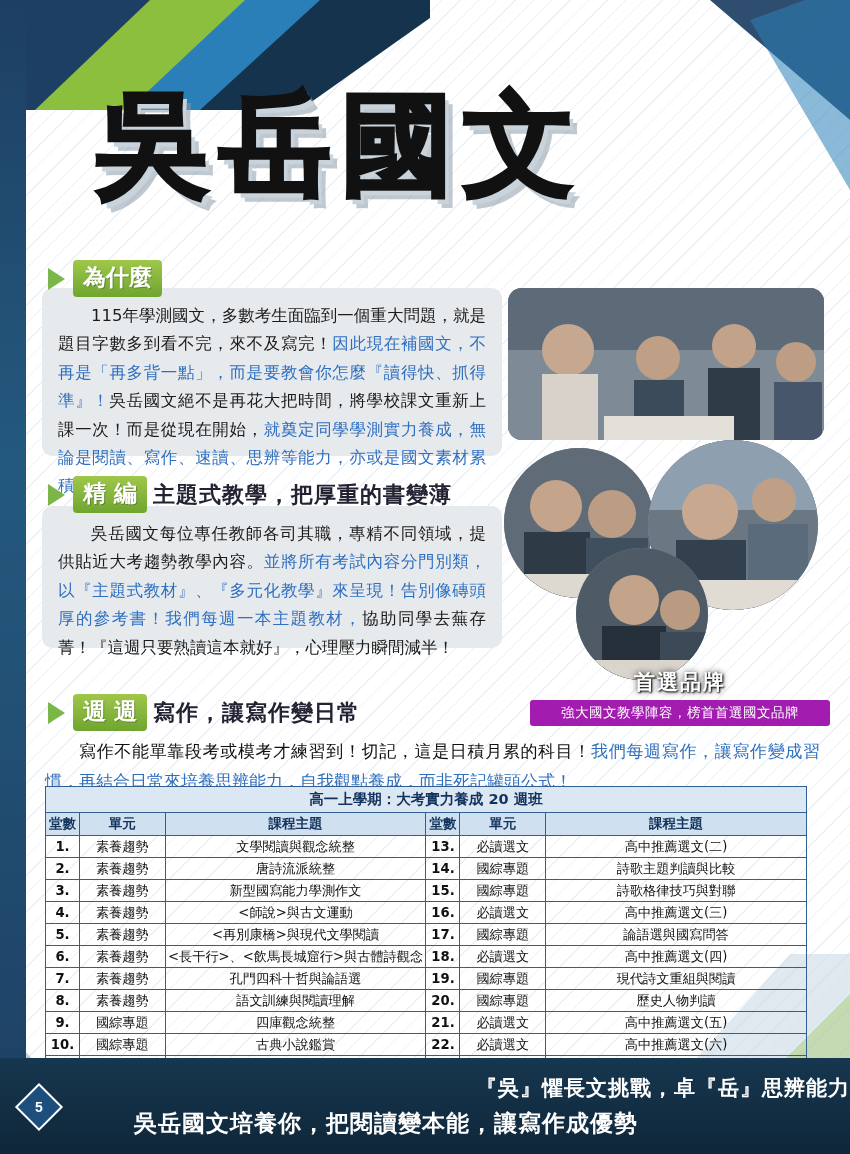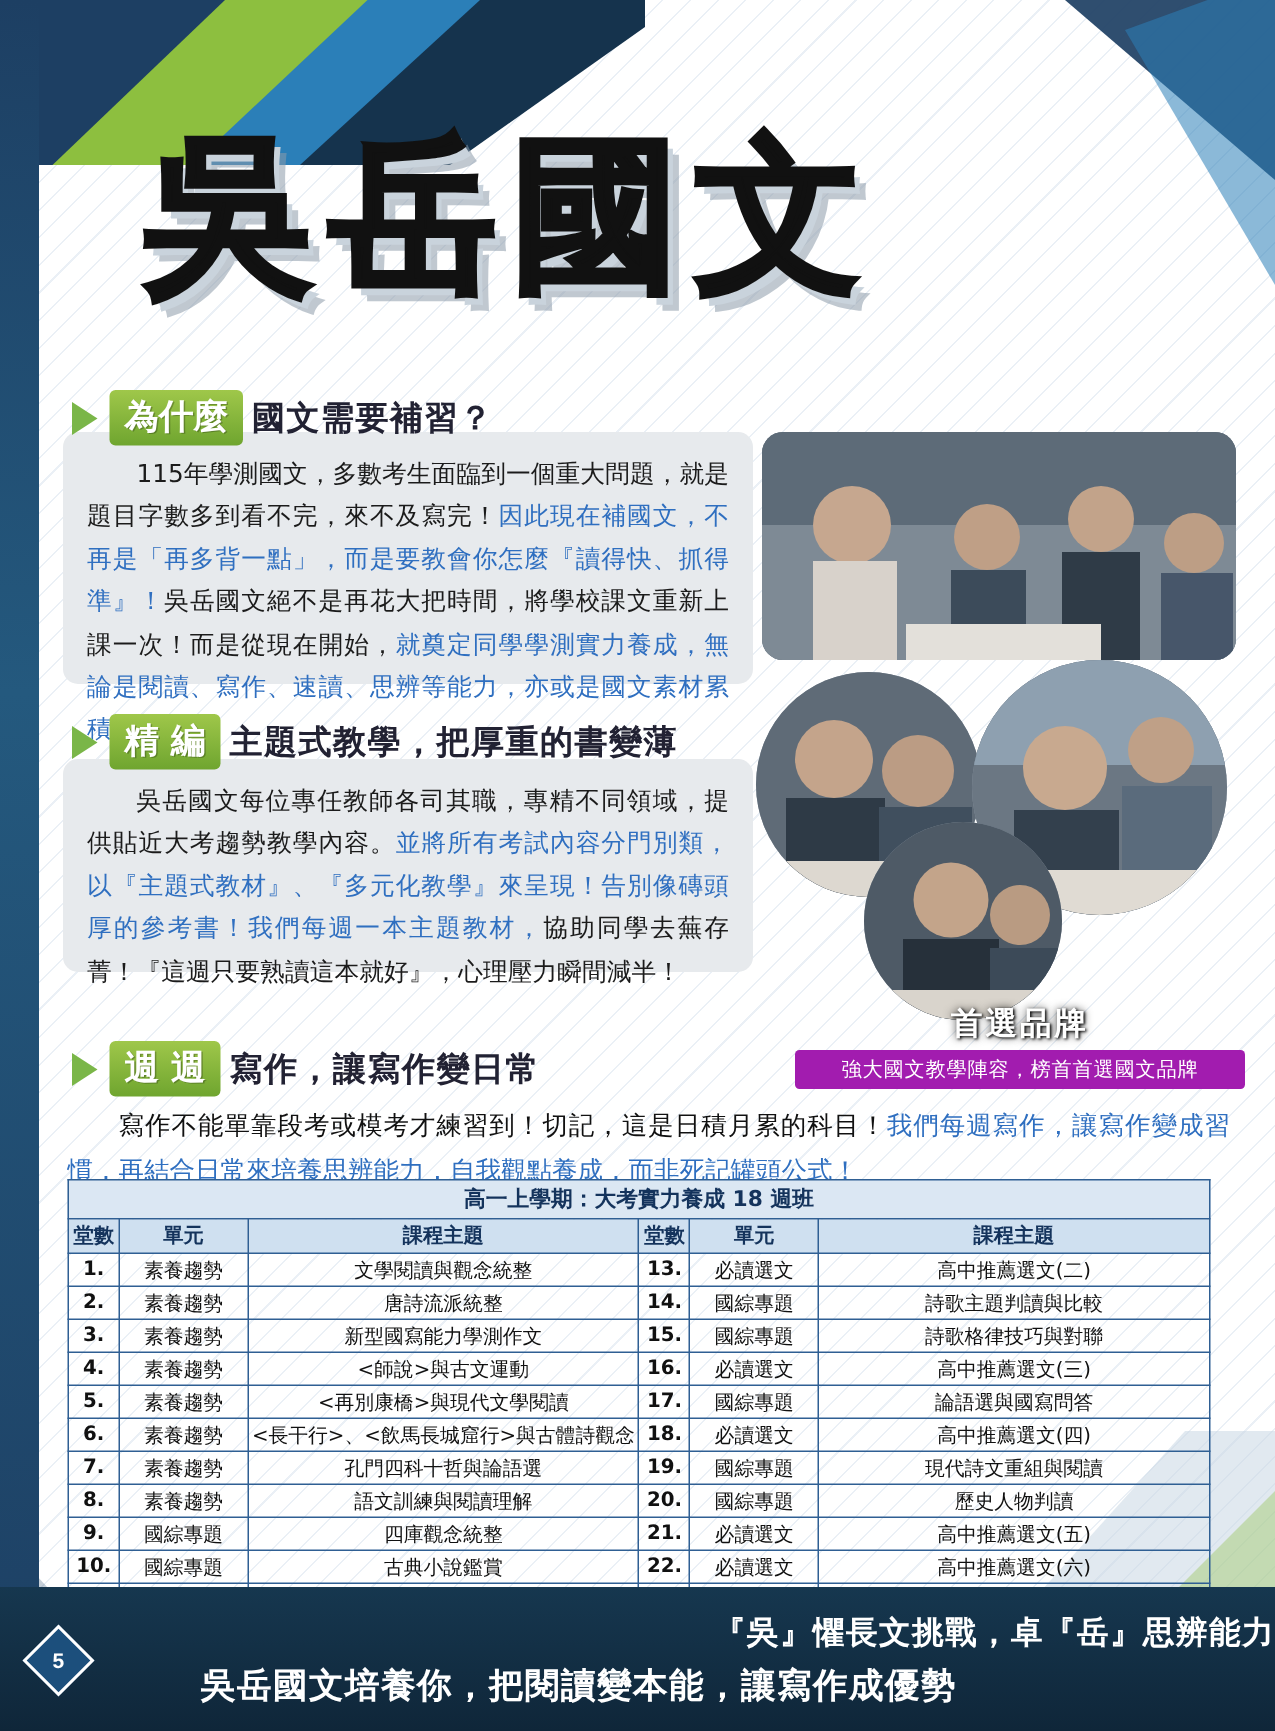--- a/index.html
+++ b/index.html
@@ -182,21 +182,20 @@
 
   <div class="leftbar"></div>
 
   <div class="title-wrap">
     <div class="main-title">吳岳國文</div>
   </div>
 
   <div class="sec-head" style="left:48px; top:260px;">
     <div class="arrow"></div>
     <div class="sec-badge">為什麼</div>
-    <div class="sec-rest">國文需要補習？</div>
   </div>
 
   <div class="panel" style="left:42px; top:288px; width:460px; height:168px;">
     <p class="indent">
       <span>115年學測國文，多數考生面臨到一個重大問題，就是題目字數多到看不完，來不及寫完！</span><span class="hl">因此現在補國文，不再是「再多背一點」，而是要教會你怎麼『讀得快、抓得準』！</span><span>吳岳國文絕不是再花大把時間，將學校課文重新上課一次！而是從現在開始，</span><span class="hl">就奠定同學學測實力養成，無論是閱讀、寫作、速讀、思辨等能力，亦或是國文素材累積！</span>
     </p>
   </div>
 
   <div class="sec-head" style="left:48px; top:476px;">
     <div class="arrow"></div>
@@ -273,21 +272,21 @@
   </div>
 
   <div class="week-p">
     <p class="indent">
       <span>寫作不能單靠段考或模考才練習到！切記，這是日積月累的科目！</span><span class="hl">我們每週寫作，讓寫作變成習慣，再結合日常來培養思辨能力，自我觀點養成，而非死記罐頭公式！</span>
     </p>
   </div>
 
   <div class="tbl-wrap">
     <table>
-      <caption class="tbl-title">高一上學期：大考實力養成 18 週班</caption>
+      <caption class="tbl-title">高一上學期：大考實力養成 20 週班</caption>
       <thead>
         <tr>
           <th>堂數</th>
           <th>單元</th>
           <th>課程主題</th>
           <th>堂數</th>
           <th>單元</th>
           <th>課程主題</th>
         </tr>
       </thead>

